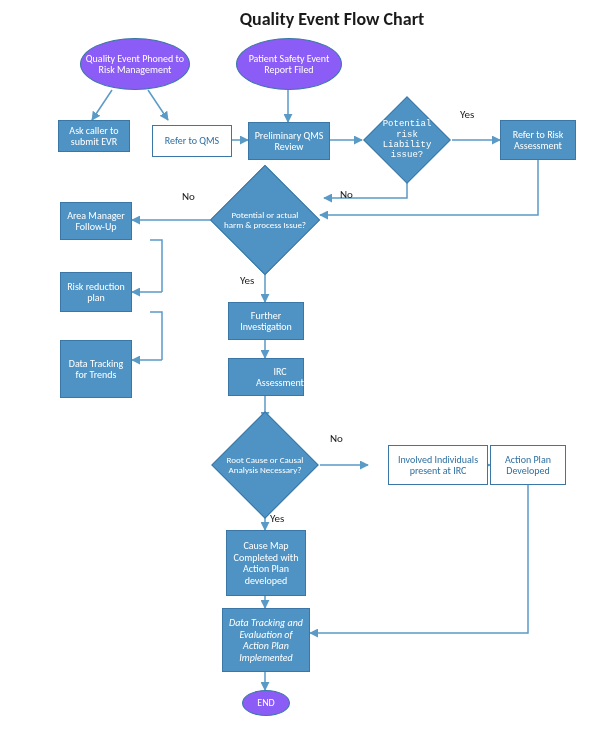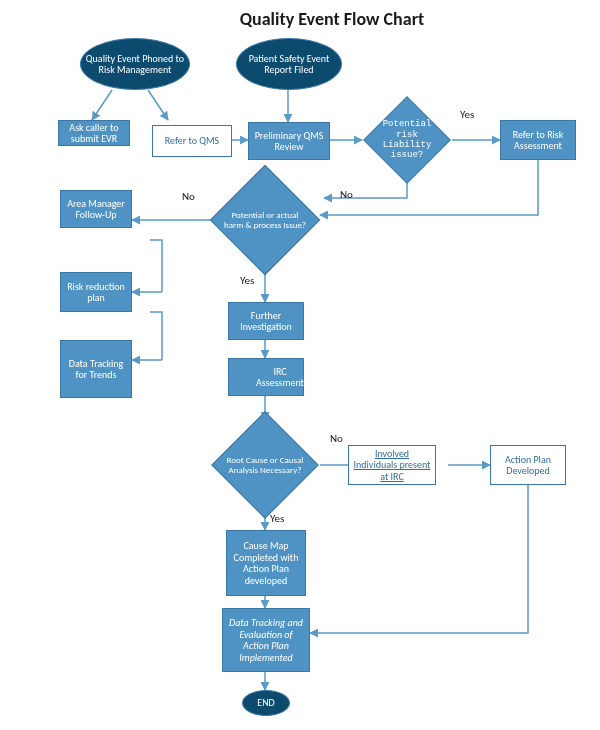--- a/index.html
+++ b/index.html
@@ -37,21 +37,21 @@
     background: #4f93c4; 
     border: 1px solid #3a77a6;
     color: #ffffff;
   }
   .rect-outline {
     background: #ffffff;
     border: 1px solid #3a77a6;
     color: #2f6fa0;
   }
   .ellipse {
-    background: #0c4a6e;
+    background: #8b5cf6;
     border: 1px solid #3a77a6;
     color: #ffffff;
     border-radius: 50%;
   }
   .diamond-wrap {
     position: absolute;
   }
   .diamond-bg {
     position: absolute;
     left: 50%;
@@ -144,49 +144,49 @@
   <polyline class="arrow-line" marker-end="url(#ah)" points="265,510 265,530"></polyline>
 
   <polyline class="arrow-line" marker-end="url(#ah)" points="265,596 265,608"></polyline>
 
   <polyline class="arrow-line" marker-end="url(#ah)" points="265,672 265,690"></polyline>
 </svg>
 
 <div class="shape ellipse" style="left:80px; top:38px; width:110px; height:52px;">Quality Event Phoned to Risk Management</div>
 <div class="shape ellipse" style="left:236px; top:38px; width:106px; height:52px;">Patient Safety Event Report Filed</div>
 
-<div class="shape rect" style="left:58px; top:120px; width:72px; height:26px;">Ask caller to submit EVR</div>
+<div class="shape rect" style="left:58px; top:120px; width:72px; height:32px;">Ask caller to submit EVR</div>
 <div class="shape rect-outline" style="left:152px; top:125px; width:80px; height:32px;">Refer to QMS</div>
 <div class="shape rect" style="left:248px; top:122px; width:82px; height:38px;">Preliminary QMS Review</div>
 
 <div class="diamond-wrap" style="left:362px; top:100px; width:90px; height:80px;font-family:Liberation Mono, monospace;">
   <div class="diamond-bg" style="width:60px;height:60px;"></div>
   <div class="diamond-text">Potential risk Liability issue?</div>
 </div>
 
 <div class="shape rect" style="left:500px; top:120px; width:76px; height:40px;">Refer to Risk Assessment</div>
 
 <div class="diamond-wrap" style="left:206px; top:172px; width:118px; height:96px;">
   <div class="diamond-bg" style="width:76px;height:76px;"></div>
   <div class="diamond-text">Potential or actual harm &amp; process Issue?</div>
 </div>
 
-<div class="shape rect" style="left:60px; top:190px; width:72px; height:38px;">Area Manager Follow-Up</div>
+<div class="shape rect" style="left:60px; top:202px; width:72px; height:38px;">Area Manager Follow-Up</div>
 <div class="shape rect" style="left:60px; top:272px; width:72px; height:40px;">Risk reduction plan</div>
 <div class="shape rect" style="left:60px; top:340px; width:72px; height:58px;">Data Tracking for Trends</div>
 
 <div class="shape rect" style="left:228px; top:302px; width:76px; height:38px;">Further Investigation</div>
 <div class="shape rect" style="left:228px; top:358px; width:76px; height:38px;padding-left:32px;">IRC Assessment</div>
 
 <div class="diamond-wrap" style="left:208px; top:418px; width:114px; height:94px;">
   <div class="diamond-bg" style="width:74px;height:74px;"></div>
   <div class="diamond-text">Root Cause or Causal Analysis Necessary?</div>
 </div>
 
-<div class="shape rect-outline" style="left:348px; top:445px; width:88px; height:40px;text-decoration:underline;">Involved Individuals present at IRC</div>
+<div class="shape rect-outline" style="left:388px; top:445px; width:100px; height:40px;">Involved Individuals present at IRC</div>
 <div class="shape rect-outline" style="left:490px; top:445px; width:76px; height:40px;">Action Plan Developed</div>
 
 <div class="shape rect" style="left:226px; top:530px; width:80px; height:66px;">Cause Map Completed with Action Plan developed</div>
 <div class="shape rect" style="left:222px; top:608px; width:88px; height:64px;font-style:italic;">Data Tracking and Evaluation of Action Plan Implemented</div>
 
 <div class="shape ellipse" style="left:242px; top:690px; width:48px; height:26px; font-size:10px;">END</div>
 
 <div class="edgelabel" style="left:460px; top:108px;">Yes</div>
 <div class="edgelabel" style="left:340px; top:188px;">No</div>
 <div class="edgelabel" style="left:182px; top:190px;">No</div>

